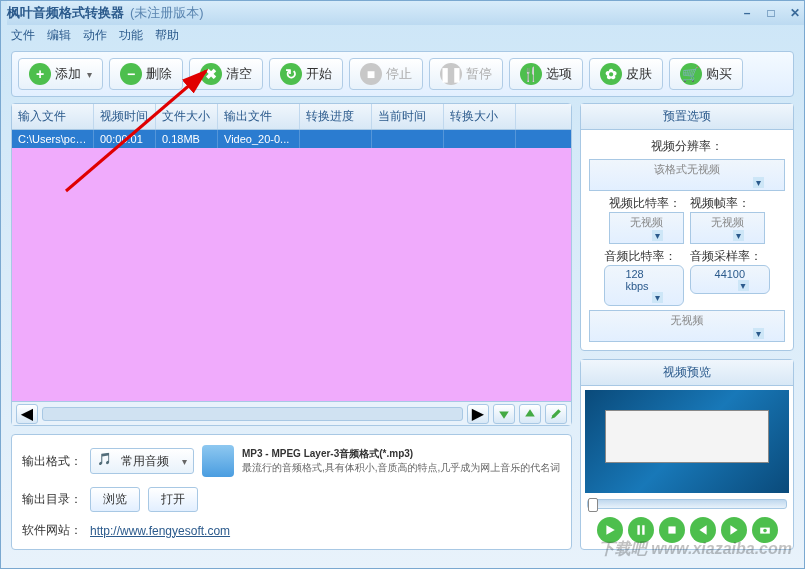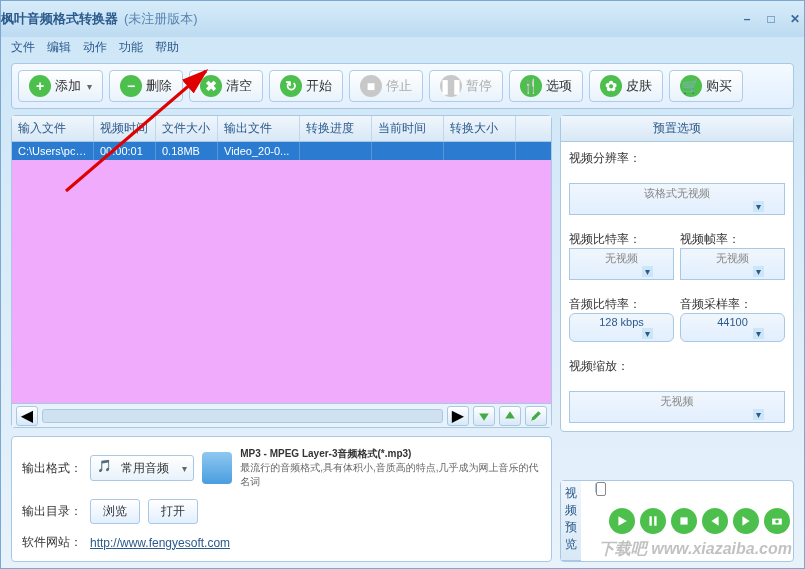--- a/index.html
+++ b/index.html
@@ -1,32 +1,32 @@
 <!DOCTYPE html>
 <html><head>
 <meta charset="utf-8">
 <style>
 * { box-sizing: border-box; margin: 0; padding: 0; font-family: "Microsoft YaHei", sans-serif; }
 body { background: #f0f4f8; width: 805px; height: 569px; overflow: hidden; }
 .window { width: 805px; height: 569px; background: linear-gradient(#cde6f7, #e8f2fb); border: 1px solid #7aa8d0; position: relative; }
-.titlebar { height: 36px; background: linear-gradient(#d8ecfa, #bcdaf1); display: flex; align-items: center; padding: 0 0; color: #2b5a8c; font-size: 13px; font-weight: bold; }
+.titlebar { height: 24px; background: linear-gradient(#d8ecfa, #bcdaf1); display: flex; align-items: center; padding: 0 0; color: #2b5a8c; font-size: 13px; font-weight: bold; margin-left: 6px; }
 .titlebar .title-sub { color: #5a85b0; font-weight: normal; margin-left: 6px; }
 .titlebar .winbtns { margin-left: auto; display: flex; gap: 6px; }
 .winbtn { width: 18px; height: 14px; color: #3a6a9a; cursor: pointer; font-size: 12px; text-align: center; line-height: 14px; }
 .menubar { height: 20px; display: flex; gap: 12px; padding: 0 10px; font-size: 12px; color: #2b5a8c; align-items: center; }
 .menubar span { cursor: pointer; }
 .toolbar { margin: 6px 10px; padding: 6px; border: 1px solid #a8c8e4; border-radius: 4px; background: linear-gradient(#f4faff, #e2efff); display: flex; gap: 6px; }
 .tbtn { display: flex; align-items: center; gap: 4px; padding: 4px 10px; border: 1px solid #b0cce6; border-radius: 4px; background: linear-gradient(#fff, #e8f2fb); cursor: pointer; font-size: 13px; color: #333; }
 .tbtn.disabled { color: #aaa; }
 .ticon { width: 22px; height: 22px; border-radius: 50%; background: #4dbf4d; display: flex; align-items: center; justify-content: center; color: #fff; font-weight: bold; font-size: 14px; }
 .ticon.gray { background: #c8c8c8; }
 .tbtn .arrow { font-size: 10px; color: #666; margin-left: 2px; }
 .content { display: flex; padding: 0 10px 10px; gap: 8px; height: calc(100% - 110px); }
 .left { flex: 1; display: flex; flex-direction: column; gap: 8px; }
-.right { width: 234px; display: flex; flex-direction: column; gap: 8px; }
+.right { width: 214px; display: flex; flex-direction: column; gap: 8px; }
 .panel { border: 1px solid #a8c8e4; border-radius: 4px; background: #fff; }
 .filelist { flex: 1; display: flex; flex-direction: column; min-height: 240px; }
 .gridhead { display: flex; background: linear-gradient(#f0f6fc, #d8e8f6); border-bottom: 1px solid #a8c8e4; }
 .gridhead div { padding: 4px 6px; font-size: 12px; color: #2b5a8c; border-right: 1px solid #c0d8ee; overflow: hidden; white-space: nowrap; }
 .gridrow { display: flex; background: #2b7cd0; color: #fff; }
 .gridrow div { padding: 3px 6px; font-size: 11px; border-right: 1px solid rgba(255,255,255,0.2); overflow: hidden; white-space: nowrap; text-overflow: ellipsis; }
 .gridbody { flex: 1; background: #f0abfc; overflow: hidden; }
 .gridfooter { height: 24px; background: #e8f2fb; border-top: 1px solid #a8c8e4; display: flex; align-items: center; gap: 4px; padding: 0 4px; }
 .gridfooter .scrollbar { flex: 1; height: 14px; background: #d0e2f2; border: 1px solid #a8c8e4; border-radius: 3px; }
 .sqbtn { width: 22px; height: 20px; background: linear-gradient(#fff,#d8e8f6); border: 1px solid #a8c8e4; border-radius: 3px; display: flex; align-items: center; justify-content: center; cursor: pointer; }
@@ -36,27 +36,27 @@
 .row { display: flex; align-items: center; gap: 8px; }
 .label { width: 60px; }
 .combo { border: 1px solid #a8c8e4; background: linear-gradient(#fff,#e8f2fb); padding: 3px 6px; border-radius: 3px; display: flex; align-items: center; gap: 6px; min-width: 104px; cursor: pointer; }
 .combo .dd { margin-left: auto; font-size: 10px; color: #666; }
 .desc { flex: 1; font-size: 10px; display: flex; gap: 8px; align-items: center; }
 .desc .dicon { width: 32px; height: 32px; background: linear-gradient(#8ec8f0,#4a9de0); border-radius: 4px; }
 .pathinput { flex: 1; border: 1px solid #a8c8e4; padding: 3px 6px; background: #fff; font-size: 12px; }
 .smbtn { padding: 3px 12px; border: 1px solid #a8c8e4; background: linear-gradient(#fff,#e2efff); border-radius: 3px; cursor: pointer; font-size: 12px; }
 .link { color: #2b5a8c; text-decoration: underline; cursor: pointer; }
 .panel-title { text-align: center; font-size: 12px; color: #2b5a8c; padding: 4px; background: linear-gradient(#f0f6fc,#d8e8f6); border-bottom: 1px solid #a8c8e4; }
-.presets { padding: 8px; font-size: 12px; color: #333; display: flex; flex-direction: column; gap: 16px; }
+.presets { padding: 8px; font-size: 12px; color: #333; display: flex; flex-direction: column; gap: 4px; align-items: center; }
 .prerow { display: flex; gap: 6px; }
 .precell { flex: 1; }
 .select { width: 100%; border: 1px solid #a8c8e4; background: linear-gradient(#f0f6fc,#e2efff); padding: 2px 20px; font-size: 11px; display: flex; align-items: center; cursor: pointer; color: #888; flex-direction: column; }
 .select.active { color: #2b5a8c; border-radius: 6px; }
 .select .dd { margin-left: auto; font-size: 10px; color: #2b5a8c; background: #cde6f7; padding: 0 3px; }
-.preview { flex: 1; display: flex; flex-direction: row; margin-top: 40px; }
+.preview { flex: 1; display: flex; flex-direction: column; }
 .preview-img { flex: 1; background: #1a5a8a; margin: 4px; position: relative; overflow: hidden; }
 .preview-desktop { position: absolute; inset: 0; background: linear-gradient(135deg, #0a4a7a, #1878b8 50%, #0a4a7a); }
 .preview-window { position: absolute; top: 20px; left: 20px; right: 20px; bottom: 30px; background: #f4f4f4; border: 1px solid #888; }
 .preview-ctrl { display: flex; gap: 5px; padding: 6px; justify-content: center; align-items: center; }
 .pctrl { width: 26px; height: 26px; border-radius: 50%; background: #4dbf4d; display: flex; align-items: center; justify-content: center; cursor: pointer; }
 .pctrl svg { width: 12px; height: 12px; fill: #fff; }
 .slider { height: 10px; margin: 2px 6px; background: linear-gradient(#c0d8ee,#e8f2fb); border: 1px solid #a8c8e4; border-radius: 3px; position: relative; }
 .slider .thumb { position: absolute; left: 0; top: -2px; width: 10px; height: 14px; background: #fff; border: 1px solid #888; border-radius: 2px; }
 .arrow-overlay { position: absolute; top: 60px; left: 55px; pointer-events: none; z-index: 100; }
 .watermark { position: absolute; right: 12px; bottom: 8px; font-size: 16px; color: rgba(50,50,50,0.3); font-weight: bold; font-style: italic; pointer-events: none; }
@@ -230,21 +230,20 @@
                 </div>
             </div>
             <div class="precell">
               <div>音频采样率：</div>
               <div class="select active">
                   <span>44100</span>
                   <span class="dd">▾</span>
                 </div>
             </div>
           </div>
-          <div>视频缩放：</div>
           <div class="select">
               <span>无视频</span>
               <span class="dd">▾</span>
             </div>
         </div>
       </div>
 
       <div class="panel preview">
         <div class="panel-title">视频预览</div>
         <div class="preview-img">

